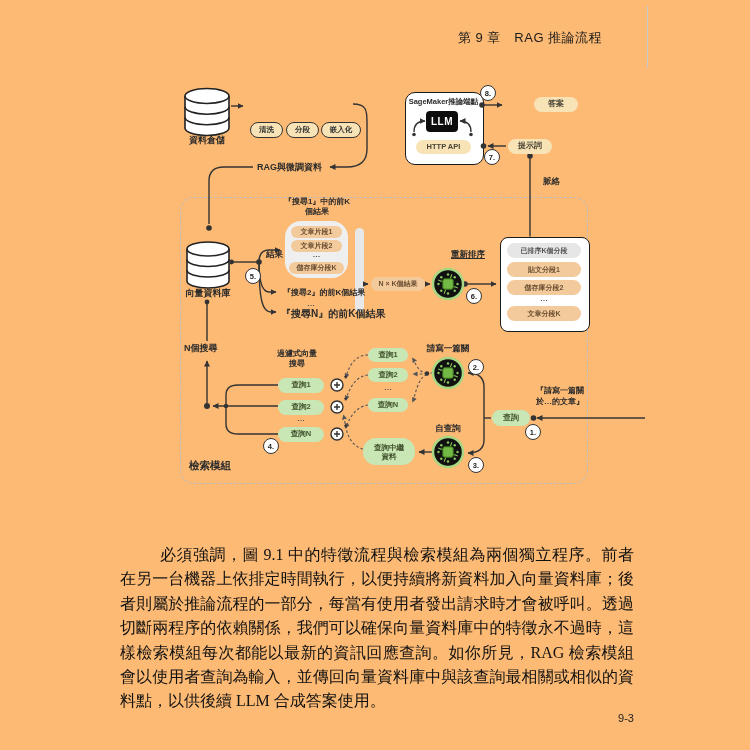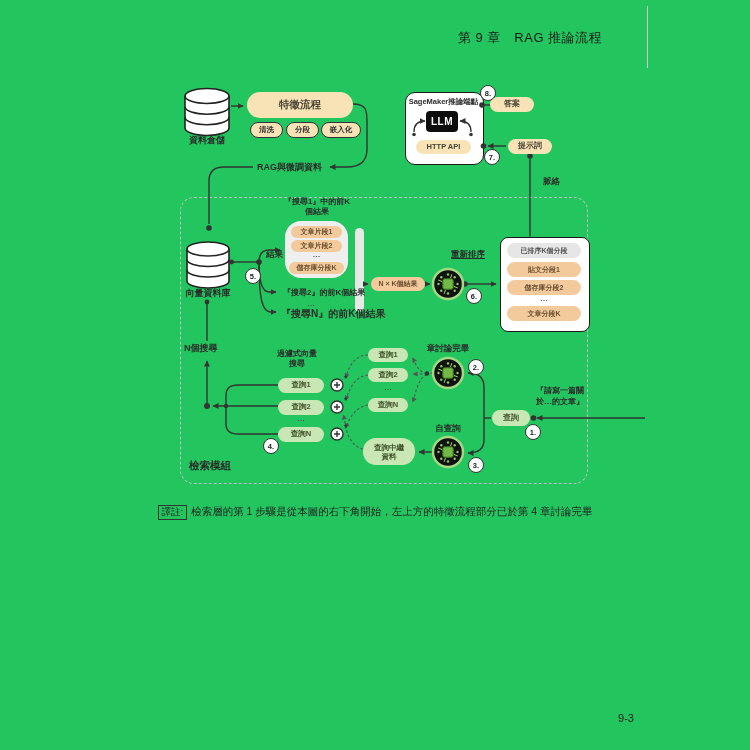--- a/index.html
+++ b/index.html
@@ -1,16 +1,16 @@
 <!DOCTYPE html>
 <html><head>
 <meta charset="utf-8">
 <style>
   html,body{margin:0;padding:0;}
-  .page{position:relative;width:750px;height:750px;background:#22c55e;overflow:hidden;
+  .page{position:relative;width:750px;height:750px;background:#fdba74;overflow:hidden;
         font-family:"Liberation Sans","DejaVu Sans",sans-serif;color:#222;}
   svg.wires{position:absolute;left:0;top:0;z-index:1;pointer-events:none;}
   .z0{z-index:0;}
   .abs{position:absolute;}
   .pill{position:absolute;z-index:2;display:flex;align-items:center;justify-content:center;
         border-radius:999px;font-weight:700;color:#4a4436;text-align:center;line-height:1.1;}
   .cream{background:#F7E3B5;}
   .peach{background:#F3CA9B;color:#6b4f33;}
   .green{background:#C9E6B5;color:#44552f;}
   .graypill{background:#E6E6E6;color:#555;}
@@ -180,30 +180,29 @@
       </g>
     <g transform="translate(337,407)">
         <use href="#merge"></use>
       </g>
     <g transform="translate(337,434)">
         <use href="#merge"></use>
       </g>
   </svg>
 
   <div class="dlabel" style="left:180px;top:135px;width:54px;text-align:center;font-size:9px;">資料倉儲</div>
-  <div class="pill cream" style="left:247px;top:92px;width:106px;height:26px;font-size:10.5px;border-radius:13px;">特徵流程</div>
   <div class="pill outlined" style="left:250px;top:122px;width:31px;height:14px;font-size:7.5px;">清洗</div>
   <div class="pill outlined" style="left:286px;top:122px;width:31px;height:14px;font-size:7.5px;">分段</div>
   <div class="pill outlined" style="left:321px;top:122px;width:38px;height:14px;font-size:7.5px;">嵌入化</div>
   <div class="dlabel" style="left:257px;top:162px;width:68px;text-align:left;font-size:9px;">RAG與微調資料</div>
 
   <div class="dlabel" style="left:405px;top:97px;width:77px;text-align:center;font-size:7.5px;">SageMaker推論端點</div>
   <div class="pill" style="left:426px;top:111px;width:32px;height:21px;background:#0d0d0d;color:#fff;font-size:10px;border-radius:4px;letter-spacing:.5px;">LLM</div>
   <div class="pill cream" style="left:416px;top:140px;width:55px;height:14px;font-size:7.5px;color:#4a4436;">HTTP API</div>
-  <div class="pill cream" style="left:490px;top:97px;width:44px;height:15px;font-size:8px;">答案</div>
+  <div class="pill cream" style="left:534px;top:97px;width:44px;height:15px;font-size:8px;">答案</div>
   <div class="pill cream" style="left:508px;top:139px;width:44px;height:15px;font-size:8px;">提示詞</div>
   <div class="dlabel" style="left:543px;top:176px;font-size:8.5px;">脈絡</div>
 
   <div class="dlabel" style="left:178px;top:288px;width:60px;text-align:center;font-size:9px;">向量資料庫</div>
   <div class="dlabel" style="left:235px;top:249px;font-size:8.5px;margin-left:31px;">結果</div>
 
   <div class="dlabel" style="left:283px;top:197px;width:68px;text-align:center;font-size:8px;line-height:10px;">
     <span>『搜尋1』中的前K</span><br>
     <span>個結果</span>
   </div>
@@ -236,21 +235,21 @@
   <div class="pill green" style="left:278px;top:427px;width:46px;height:15px;font-size:7.5px;">查詢N</div>
   <span class="mark" style="left:344px;top:373px;">*</span>
   <span class="mark" style="left:344px;top:395px;">*</span>
   <span class="mark" style="left:344px;top:422px;">*</span>
 
   <div class="pill green" style="left:368px;top:348px;width:40px;height:14px;font-size:7.5px;">查詢1</div>
   <div class="pill green" style="left:368px;top:368px;width:40px;height:14px;font-size:7.5px;">查詢2</div>
   <div class="ell" style="left:368px;top:383px;width:40px;font-size:8px;">…</div>
   <div class="pill green" style="left:368px;top:398px;width:40px;height:14px;font-size:7.5px;">查詢N</div>
 
-  <div class="dlabel" style="left:426px;top:343px;width:44px;text-align:center;font-size:8.5px;">章討論完畢</div>
+  <div class="dlabel" style="left:426px;top:343px;width:44px;text-align:center;font-size:8.5px;">請寫一篇關</div>
   <div class="dlabel" style="left:431px;top:423px;width:34px;text-align:center;font-size:8.5px;">自查詢</div>
 
   <div class="pill green" style="left:363px;top:438px;width:52px;height:27px;font-size:7.5px;border-radius:13px;flex-direction:column;line-height:9px;">
     <span>查詢中繼</span>
     <span>資料</span>
   </div>
 
   <div class="pill green" style="left:492px;top:410px;width:38px;height:16px;font-size:8px;">查詢</div>
   <div class="dlabel" style="left:536px;top:386px;width:54px;font-size:8px;line-height:10.5px;">
     <span>『請寫一篇關</span><br>
@@ -261,18 +260,16 @@
 
   <div class="step" style="left:525px;top:424px;">1.</div>
   <div class="step" style="left:468px;top:359px;">2.</div>
   <div class="step" style="left:468px;top:457px;">3.</div>
   <div class="step" style="left:263px;top:438px;">4.</div>
   <div class="step" style="left:245px;top:268px;">5.</div>
   <div class="step" style="left:466px;top:288px;">6.</div>
   <div class="step" style="left:484px;top:149px;">7.</div>
   <div class="step" style="left:480px;top:85px;">8.</div>
 
-  <div class="noterow">
-    <span class="notetag">譯註:</span><span>檢索層的第 1 步驟是從本圖的右下角開始，左上方的特徵流程部分已於第 4 章討論完畢</span>
-  </div>
+  <div class="bodytext">必須強調，圖 9.1 中的特徵流程與檢索模組為兩個獨立程序。前者在另一台機器上依排定時間執行，以便持續將新資料加入向量資料庫；後者則屬於推論流程的一部分，每當有使用者發出請求時才會被呼叫。透過切斷兩程序的依賴關係，我們可以確保向量資料庫中的特徵永不過時，這樣檢索模組每次都能以最新的資訊回應查詢。如你所見，RAG 檢索模組會以使用者查詢為輸入，並傳回向量資料庫中與該查詢最相關或相似的資料點，以供後續 LLM 合成答案使用。</div>
   <div class="pagenum">9-3</div>
 
 </div>
 
 </body></html>

